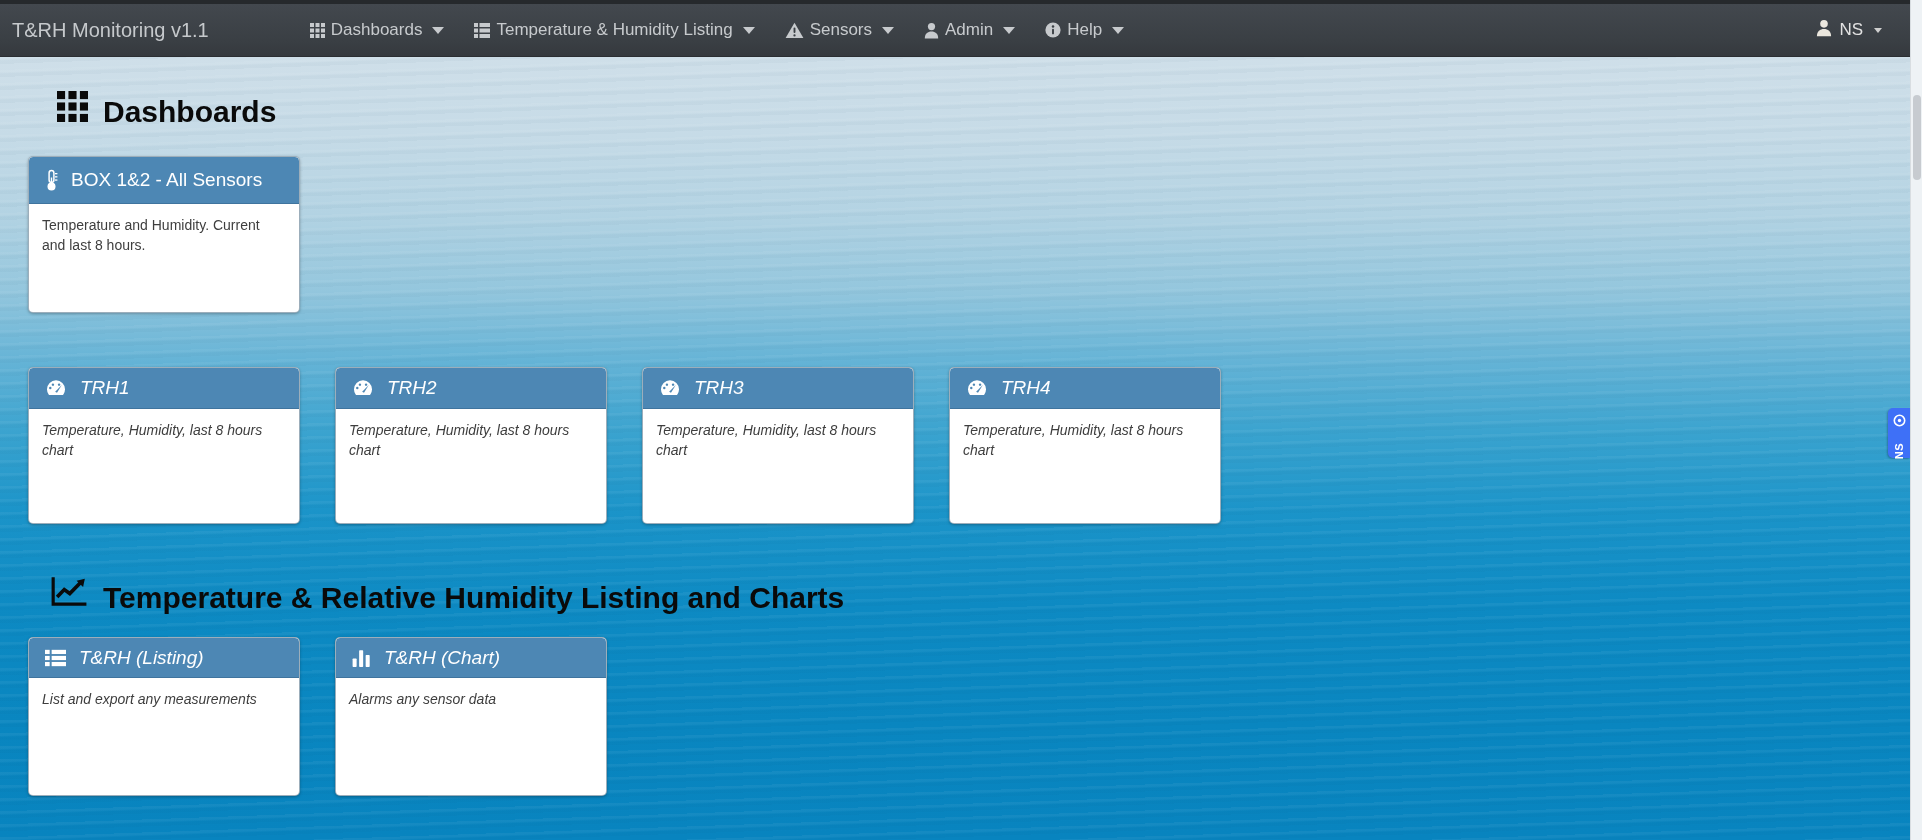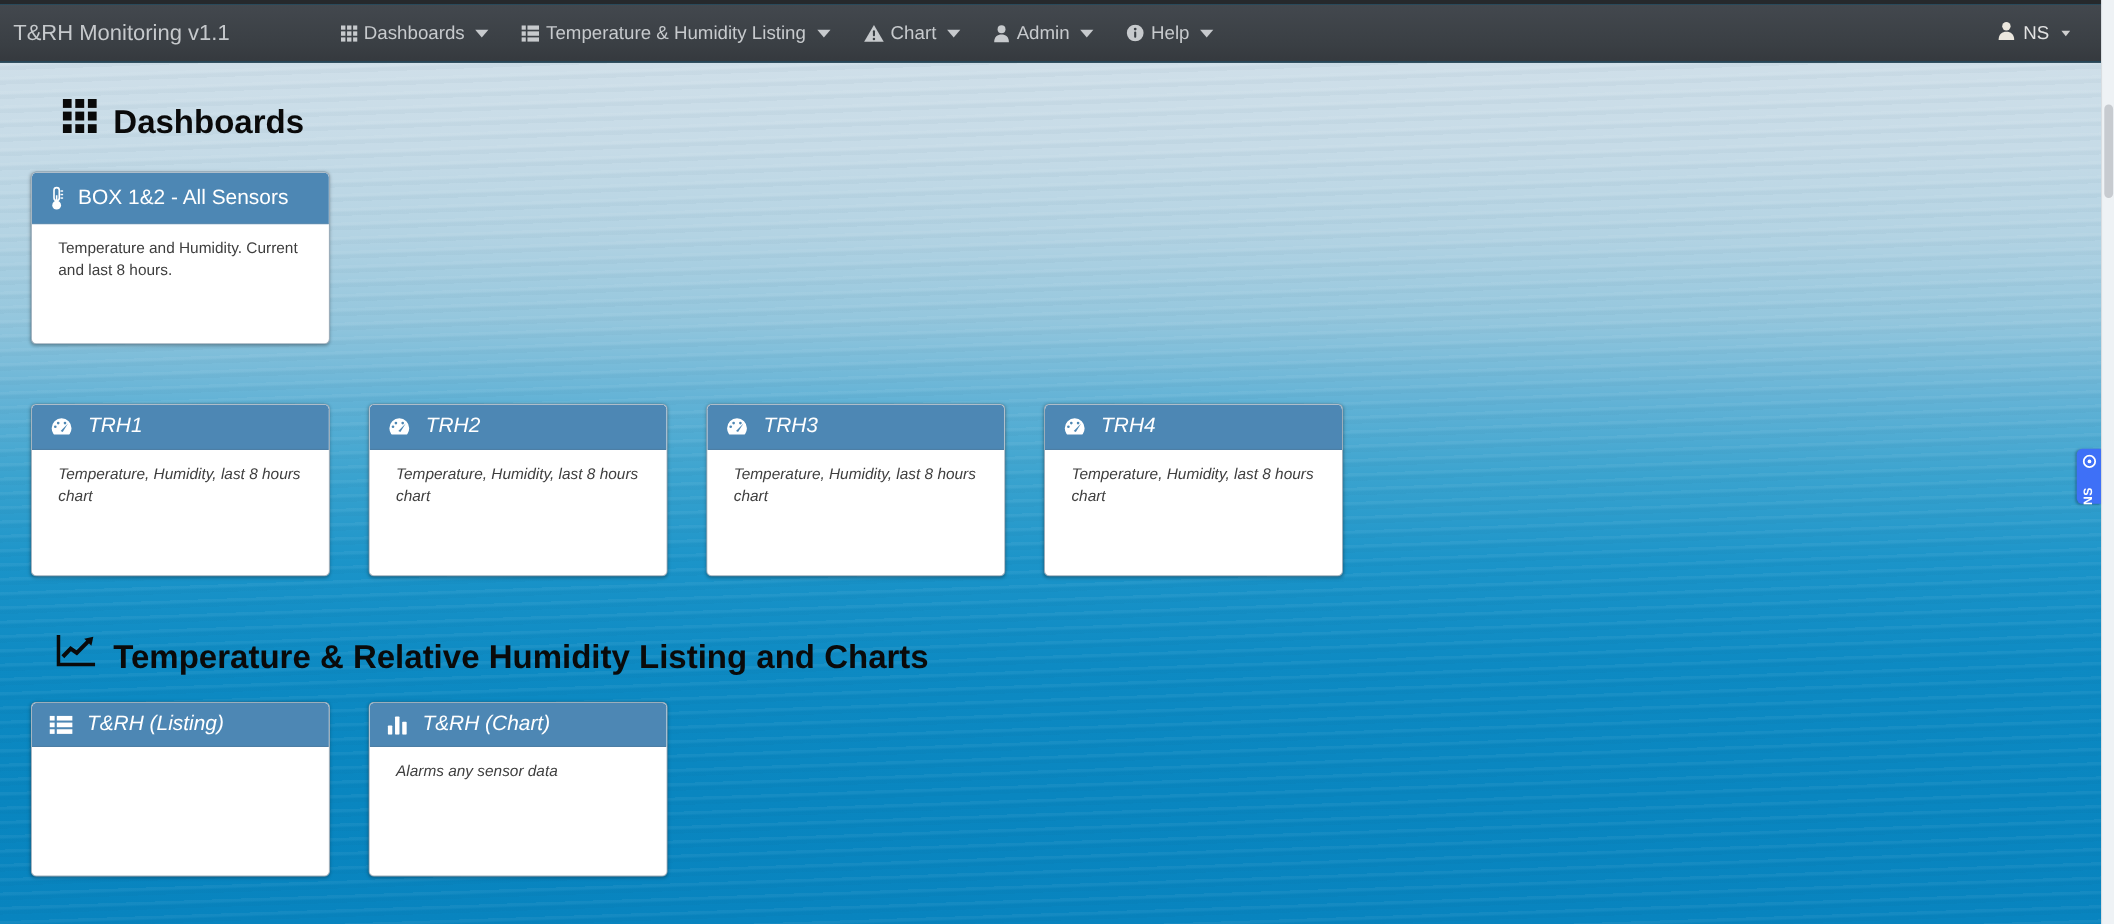--- a/index.html
+++ b/index.html
@@ -73,21 +73,21 @@
     color:#ffffff; font-size:19px;
     display:flex; align-items:center; gap:13px;
     padding:0 16px; height:41px;
     border-radius:4px 4px 0 0;
   }
   .card.featured .card-header { height:47px; }
   .card.listing .card-header { height:40px; }
   .card-header svg { display:block; flex:0 0 auto; }
   .card-title { white-space:nowrap; }
   .card-body {
-    padding:12px 24px; font-size:14px; color:#3e3e3e; line-height:1.4;
+    padding:12px 13px; font-size:14px; color:#3e3e3e; line-height:1.4;
   }
 
   
   .scrollbar {
     position:absolute; top:0; right:0; width:12px; height:840px;
     background:#eef2f5; border-left:1px solid #d8dde1; z-index:6;
   }
   .scrollbar-thumb {
     position:absolute; top:95px; left:2px; width:8px; height:85px;
     background:#c7cbd0; border-radius:5px; cursor:grab;
@@ -148,21 +148,21 @@
         <span class="caret"></span>
       </li>
       <li class="nav-item">
         <span>
           <svg width="19" height="17" viewBox="0 0 19 17">
             <path d="M9.5 0.8 L18.4 16 H0.6 Z" fill="#c7cacd"></path>
             <rect x="8.55" y="5.6" width="1.9" height="5.3" rx="0.9" fill="#3a3f44"></rect>
             <circle cx="9.5" cy="13.4" r="1.15" fill="#3a3f44"></circle>
           </svg>
         </span>
-        <span>Chart</span>
+        <span>Sensors</span>
         <span class="caret"></span>
       </li>
       <li class="nav-item">
         <span>
           <svg width="15" height="17" viewBox="0 0 15 17">
               <g fill="#c7cacd">
             <circle cx="7.5" cy="4.6" r="3.6"></circle>
             <path d="M0.8 16.4 C0.8 11.4 3.8 9.4 7.5 9.4 C11.2 9.4 14.2 11.4 14.2 16.4 Z"></path>
           </g>
             </svg>
@@ -325,20 +325,21 @@
                   <rect x="5.7" y="0.5" width="12.3" height="3.6"></rect>
               <rect x="0" y="5.7" width="4" height="3.6"></rect>
                   <rect x="5.7" y="5.7" width="12.3" height="3.6"></rect>
               <rect x="0" y="10.9" width="4" height="3.6"></rect>
                   <rect x="5.7" y="10.9" width="12.3" height="3.6"></rect>
             </g>
               </svg>
           </span>
           <span class="card-title">T&amp;RH (Listing)</span>
         </div>
+        <div class="card-body">List and export any measurements</div>
       </div>
 
       <div class="card listing">
         <div class="card-header">
           <span>
             <svg width="19" height="18" viewBox="0 0 16 15">
                 <g fill="#ffffff">
               <rect x="0.5" y="8" width="3.4" height="7" rx="0.6"></rect>
               <rect x="6" y="1" width="3.4" height="14" rx="0.6"></rect>
               <rect x="11.5" y="5" width="3.4" height="10" rx="0.6"></rect>

